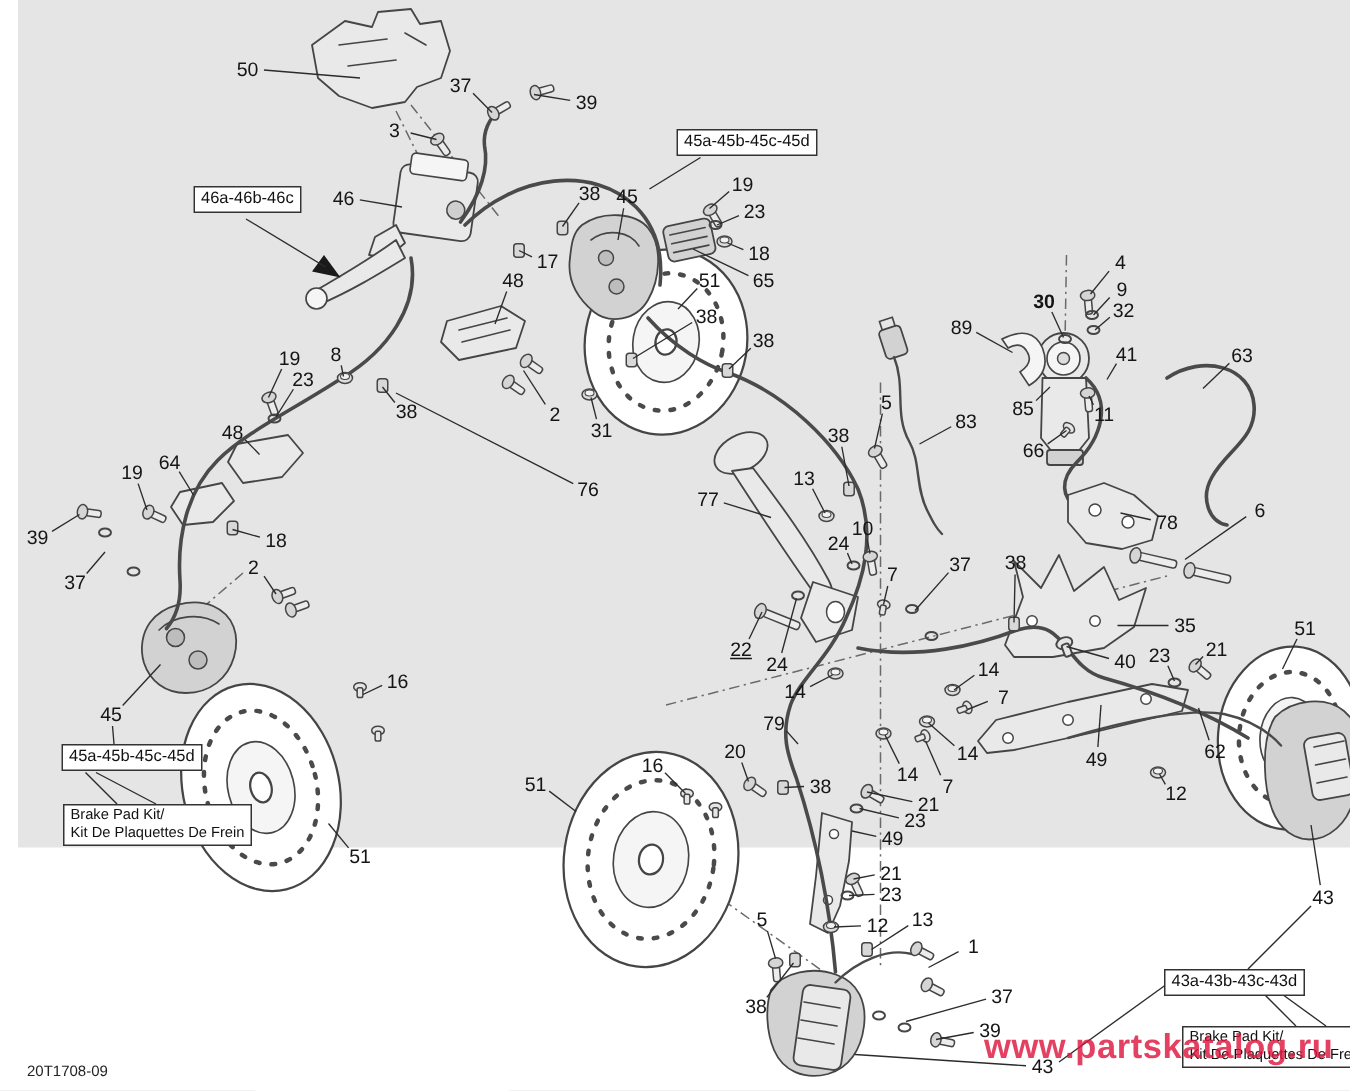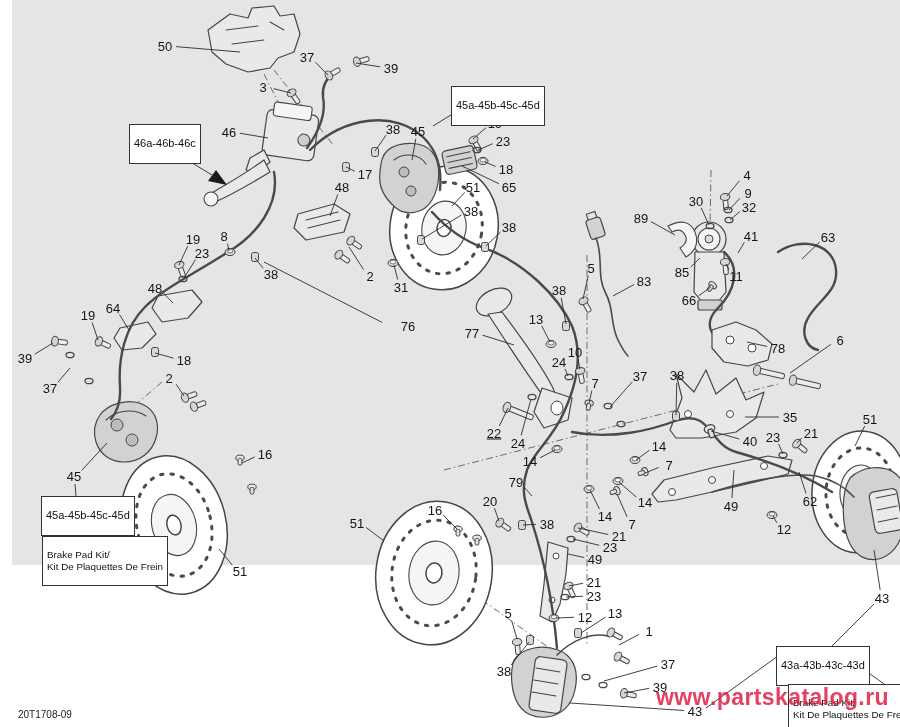--- a/index.html
+++ b/index.html
@@ -1,21 +1,21 @@
 <!DOCTYPE html>
 <html><head>
 <meta charset="utf-8">
 <style>
   html,body{margin:0;padding:0}
   body{width:900px;height:727px;background:#fff;font-family:"Liberation Sans",sans-serif;overflow:hidden}
   #stage{position:absolute;left:12px;top:0;width:900px;height:565px;background:#e5e5e5}
   #art,#leaders{position:absolute;left:0;top:0;pointer-events:none}
   #leaders line{stroke:#2b2b2b;stroke-width:0.9}
   .callout{position:absolute;transform:translate(-50%,-50%);font-size:13px;color:#151515;white-space:nowrap;z-index:5}
-  .box-label{position:absolute;border:1px solid #333;background:#fff;padding:12px 4px;font-size:11px;color:#111;white-space:nowrap;line-height:1.25;z-index:6}
+  .box-label{position:absolute;border:1px solid #333;background:#fff;padding:1px 4px;font-size:11px;color:#111;white-space:nowrap;line-height:1.25;z-index:6}
   .box-label.small{font-size:9.8px}
   #watermark{position:absolute;left:644px;top:684px;font-size:23px;font-weight:bold;letter-spacing:.4px;color:rgba(222,22,62,.82);z-index:30;white-space:nowrap}
   #diagram-code{position:absolute;left:6px;top:709px;font-size:10px;color:#222;z-index:6}
   
   .part{fill:#e9e9e9;stroke:#454545;stroke-width:1.2;stroke-linejoin:round}
   .part-dk{fill:#d2d2d2;stroke:#454545;stroke-width:1.2;stroke-linejoin:round}
   .part-lt{fill:#f5f5f5;stroke:#454545;stroke-width:1.1}
   .lineart{fill:none;stroke:#454545;stroke-width:1.1;stroke-linecap:round}
   .tube{fill:none;stroke:#4a4a4a;stroke-width:2.4;stroke-linecap:round}
   .wire{fill:none;stroke:#4a4a4a;stroke-width:1.6;stroke-linecap:round}
@@ -404,21 +404,21 @@
       <div class="callout" style="left: 353px; top: 174px;">17</div>
       <div class="callout" style="left: 330px; top: 187px;">48</div>
       <div class="callout" style="left: 483px; top: 123px;">19</div>
       <div class="callout" style="left: 491px; top: 141px;">23</div>
       <div class="callout" style="left: 494px; top: 169px;">18</div>
       <div class="callout" style="left: 497px; top: 187px;">65</div>
       <div class="callout" style="left: 461px; top: 187px;">51</div>
       <div class="callout" style="left: 459px; top: 211px;">38</div>
       <div class="callout" style="left: 497px; top: 227px;">38</div>
       <div class="callout" style="left: 629px; top: 218px;">89</div>
-      <div class="callout" style="left: 684px; top: 201px;">30</div>
+      <div class="callout" style="left: 684px; top: 201px; font-weight: bold;">30</div>
       <div class="callout" style="left: 735px; top: 175px;">4</div>
       <div class="callout" style="left: 736px; top: 193px;">9</div>
       <div class="callout" style="left: 737px; top: 207px;">32</div>
       <div class="callout" style="left: 739px; top: 236px;">41</div>
       <div class="callout" style="left: 816px; top: 237px;">63</div>
       <div class="callout" style="left: 670px; top: 272px;">85</div>
       <div class="callout" style="left: 724px; top: 276px;">11</div>
       <div class="callout" style="left: 677px; top: 300px;">66</div>
       <div class="callout" style="left: 632px; top: 281px;">83</div>
       <div class="callout" style="left: 766px; top: 348px;">78</div>
@@ -429,21 +429,21 @@
       <div class="callout" style="left: 259px; top: 274px;">38</div>
       <div class="callout" style="left: 143px; top: 288px;">48</div>
       <div class="callout" style="left: 101px; top: 308px;">64</div>
       <div class="callout" style="left: 76px; top: 315px;">19</div>
       <div class="callout" style="left: 13px; top: 358px;">39</div>
       <div class="callout" style="left: 38px; top: 388px;">37</div>
       <div class="callout" style="left: 172px; top: 360px;">18</div>
       <div class="callout" style="left: 157px; top: 378px;">2</div>
       <div class="callout" style="left: 358px; top: 276px;">2</div>
       <div class="callout" style="left: 389px; top: 287px;">31</div>
-      <div class="callout" style="left: 380px; top: 326px; margin-left: 16px;">76</div>
+      <div class="callout" style="left: 380px; top: 326px;">76</div>
       <div class="callout" style="left: 460px; top: 333px;">77</div>
       <div class="callout" style="left: 482px; top: 433px; text-decoration: underline;">22</div>
       <div class="callout" style="left: 506px; top: 443px;">24</div>
       <div class="callout" style="left: 524px; top: 319px;">13</div>
       <div class="callout" style="left: 579px; top: 268px;">5</div>
       <div class="callout" style="left: 547px; top: 290px;">38</div>
       <div class="callout" style="left: 563px; top: 352px;">10</div>
       <div class="callout" style="left: 547px; top: 362px;">24</div>
       <div class="callout" style="left: 583px; top: 383px;">7</div>
       <div class="callout" style="left: 628px; top: 376px;">37</div>

